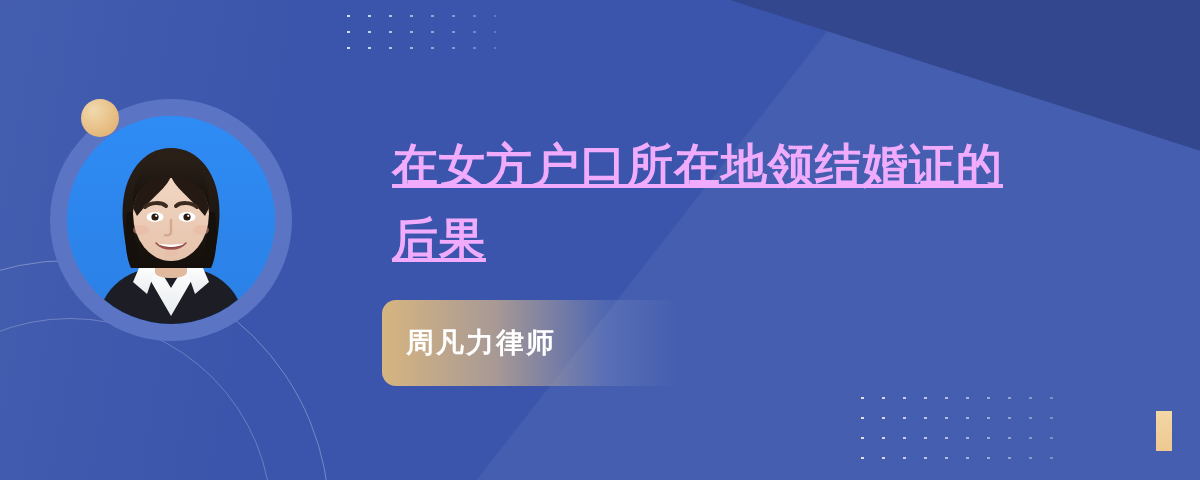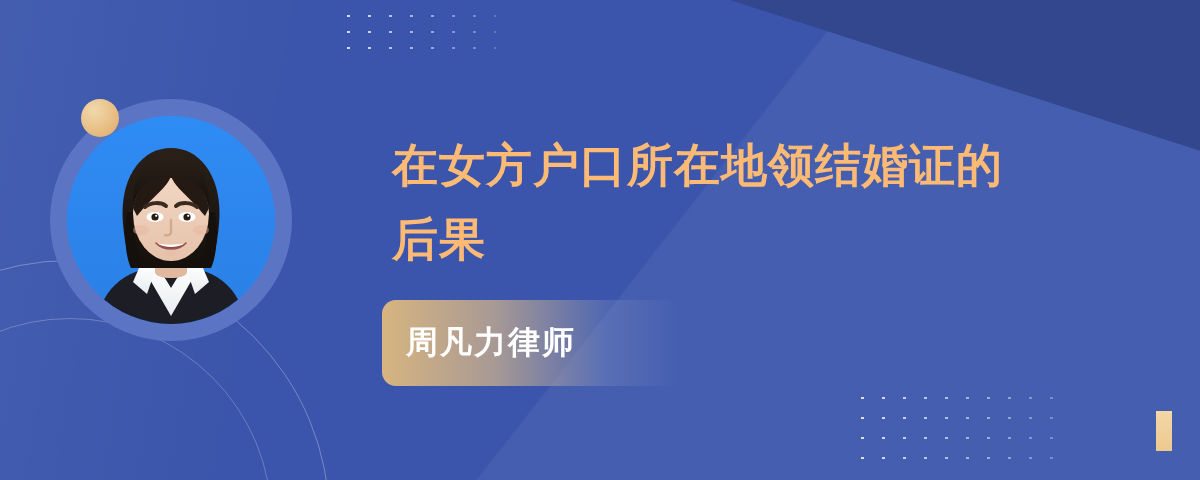--- a/index.html
+++ b/index.html
@@ -148,47 +148,48 @@
 
   
   .content {
     position: absolute;
     left: 392px;
     top: 128px;
     width: 700px;
   }
   .headline {
     margin: 0;
-    color: #fdba74;
+    color: #f0abfc;
     font-size: 46px;
     font-weight: 700;
     line-height: 74px;
     letter-spacing: 1px;
     max-width: 620px;
     white-space: normal;
+    text-decoration: underline;
   }
 
   .badge {
     position: absolute;
     left: 382px;
     top: 300px;
     width: 298px;
     height: 86px;
     border-radius: 14px;
     background: linear-gradient(90deg,
                 rgba(224,186,126,0.95) 0%,
                 rgba(214,182,139,0.70) 38%,
                 rgba(160,170,200,0.22) 75%,
                 rgba(90,120,190,0.00) 100%);
     display: flex;
     align-items: center;
   }
   .badge-label {
     color: #ffffff;
-    font-size: 32px;
+    font-size: 28px;
     font-weight: 700;
     letter-spacing: 2px;
     padding-left: 24px;
   }
 </style>
 </head>
 <body>
 
 <div class="banner">
 

